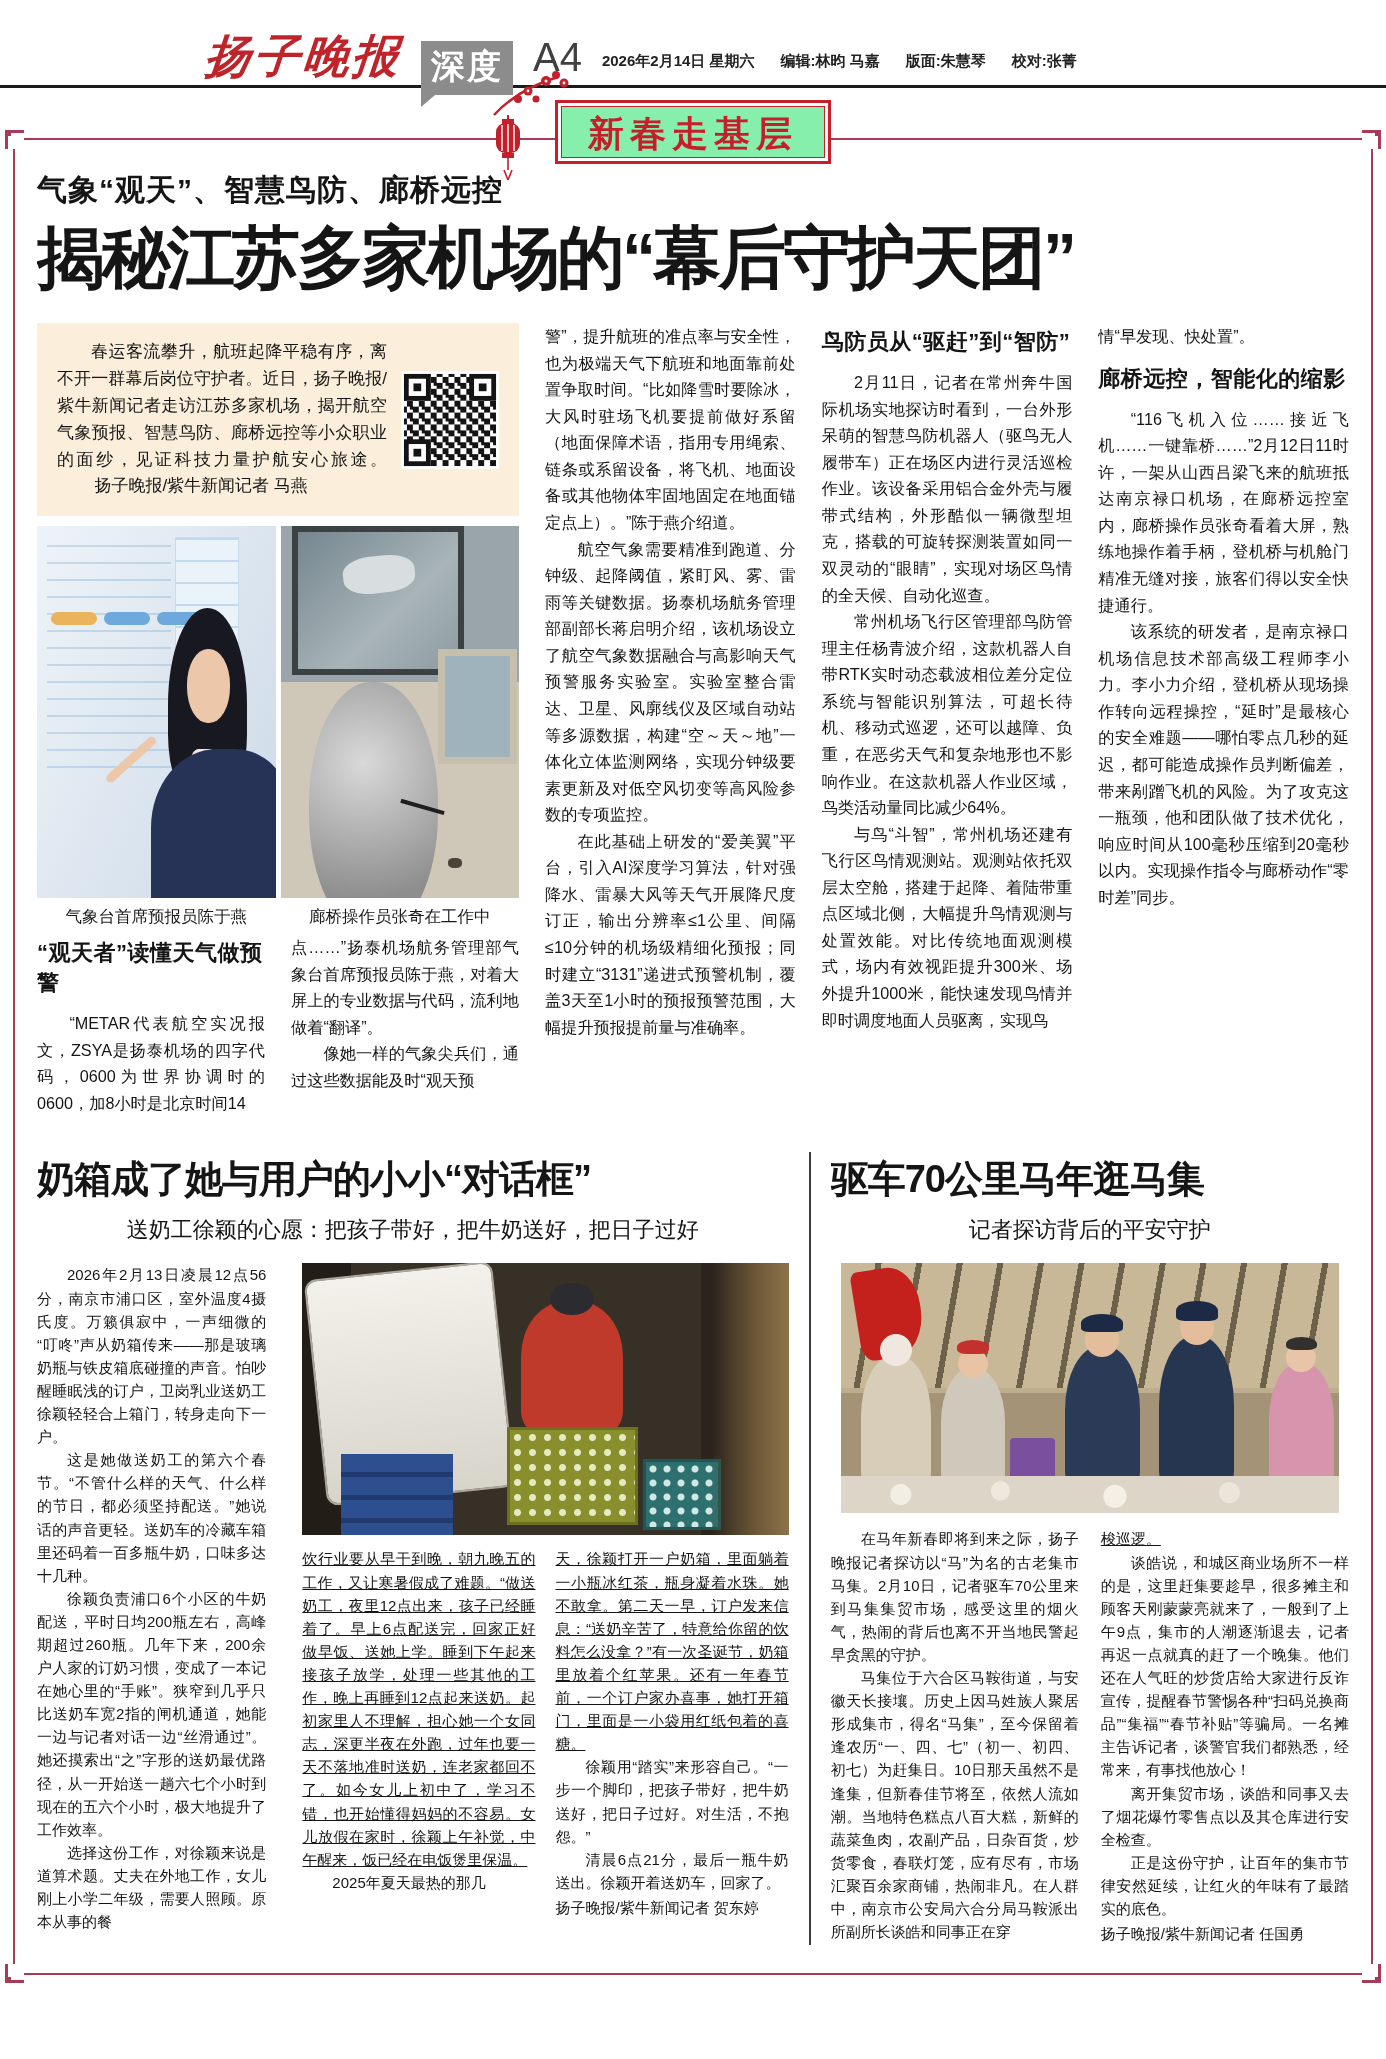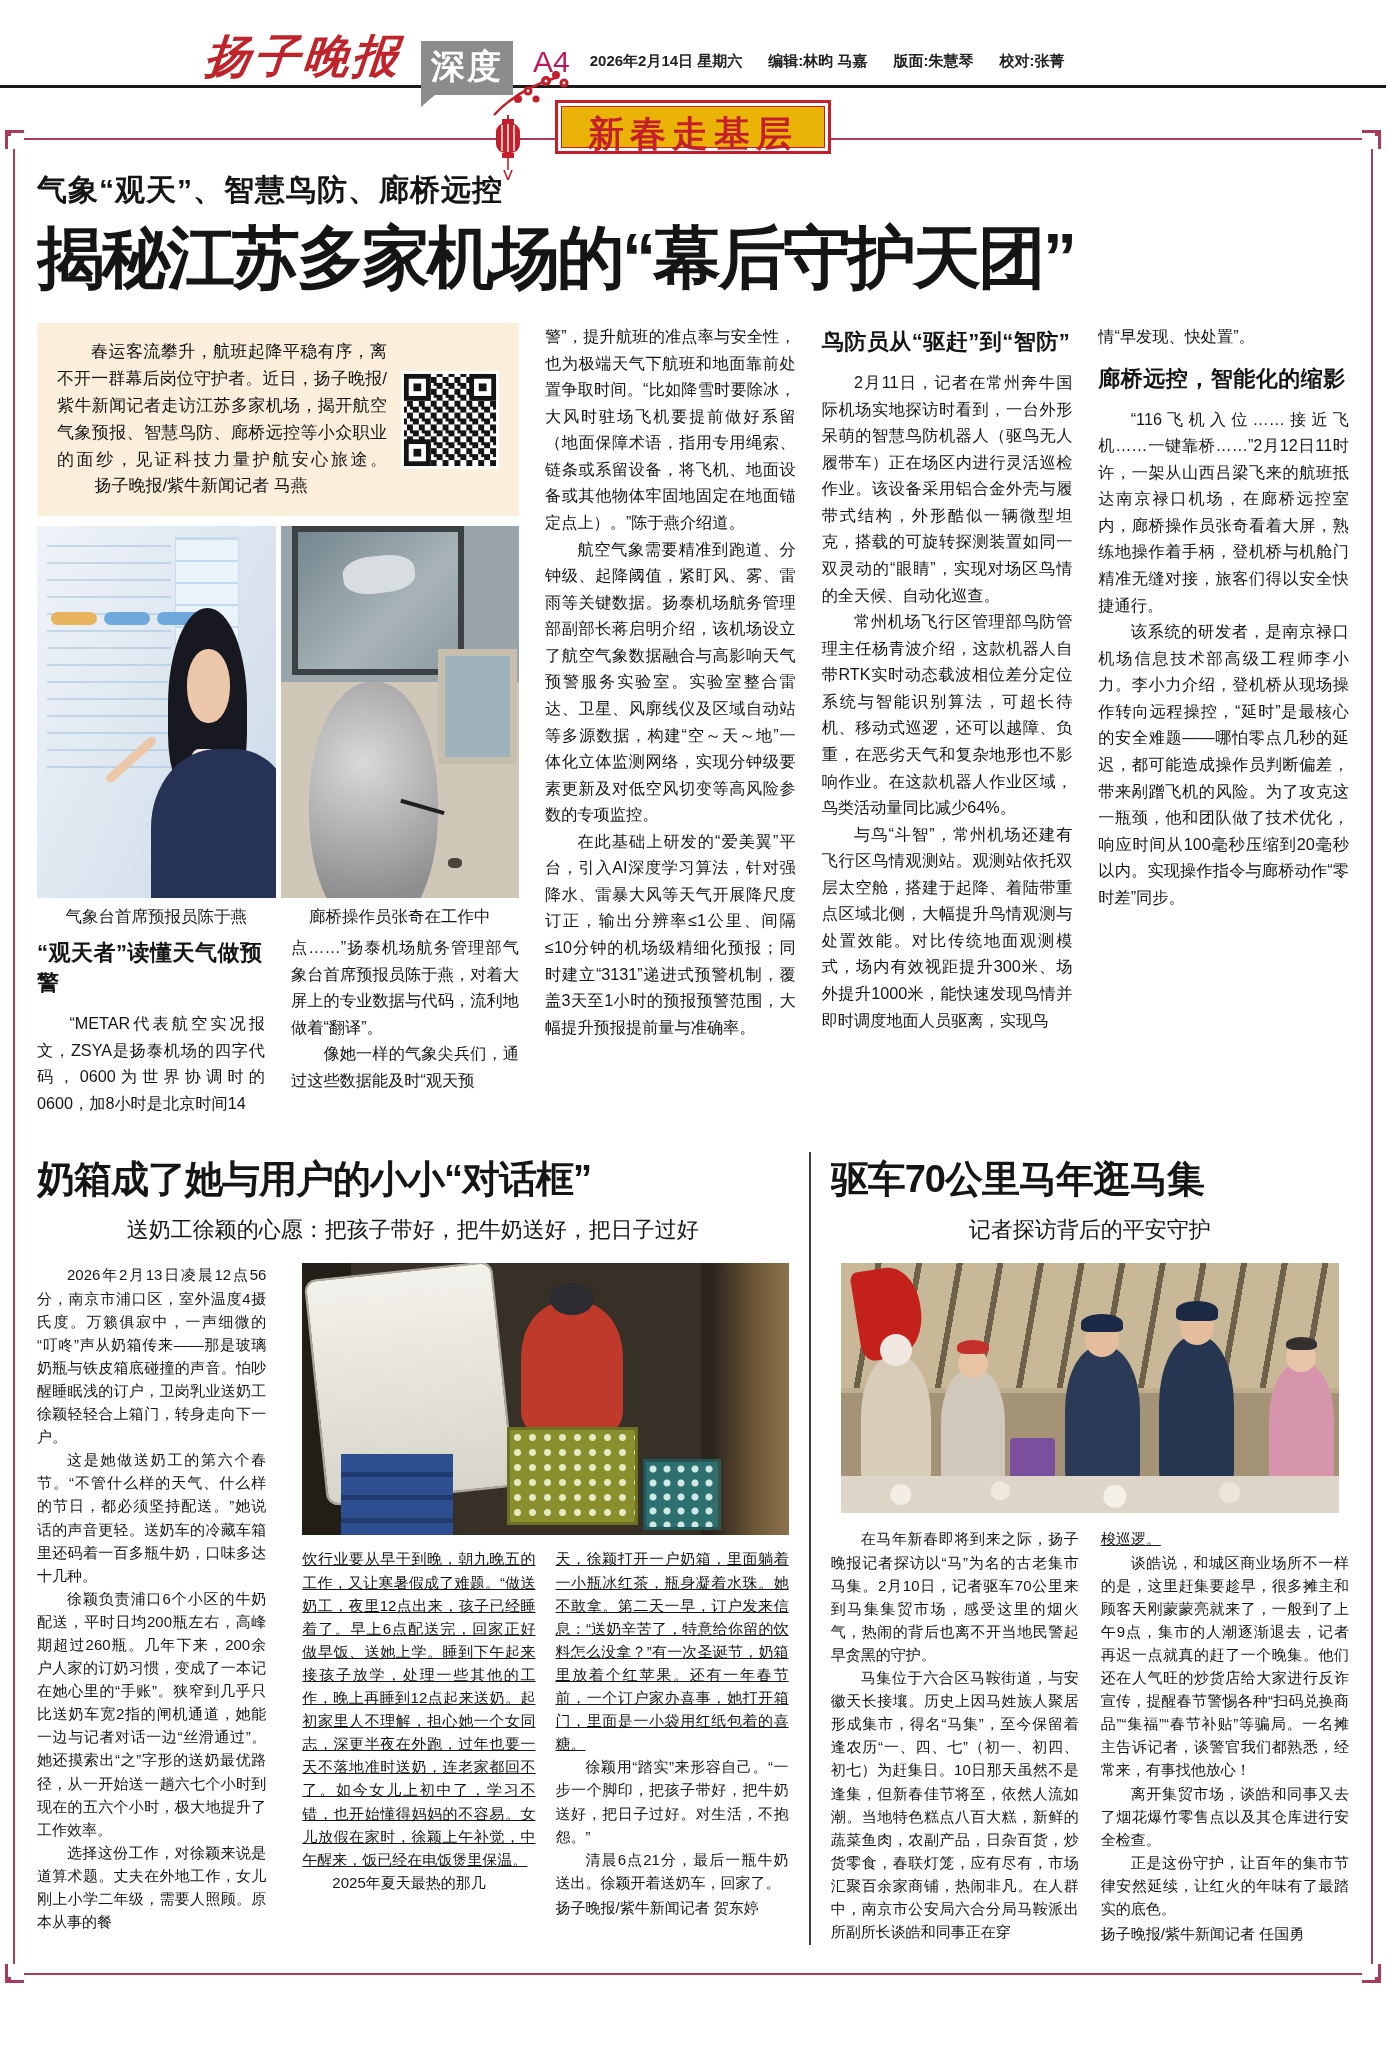--- a/index.html
+++ b/index.html
@@ -22,40 +22,40 @@
   }
   .section-badge{
     position:relative; background:#8c8c8c; color:#fff;
     font-size:34px; font-weight:900; letter-spacing:2px;
     padding:8px 10px 12px; line-height:1; margin-bottom:-10px;
   }
   .section-badge::after{
     content:""; position:absolute; left:0; bottom:-12px;
     border-top:12px solid #8c8c8c; border-right:14px solid transparent;
   }
-  .page-no{font-size:30px; font-weight:500; color:#be185d; padding-bottom:8px; line-height:1;}
+  .page-no{font-size:40px; font-weight:500; color:#404040; padding-bottom:8px; line-height:1;}
   .date-line{display:flex; gap:26px; font-size:15px; font-weight:700; color:#222; padding-bottom:14px; white-space:nowrap;}
   
   .frame{
     position:relative; margin:50px 13px 0;
     border:2px solid #a83b57;
     padding:0 22px 28px; box-sizing:border-box;
   }
   .corner{position:absolute; width:16px; height:16px; border:3px solid #a83b57; background:#fff;}
   .corner::before{content:""; position:absolute; width:6px; height:6px; background:#a83b57;}
   .c-tl{top:-10px; left:-10px; border-right:none; border-bottom:none;} .c-tl::before{left:-3px; top:-3px;}
   .c-tr{top:-10px; right:-10px; border-left:none; border-bottom:none;} .c-tr::before{right:-3px; top:-3px;}
   .c-bl{bottom:-10px; left:-10px; border-right:none; border-top:none;} .c-bl::before{left:-3px; bottom:-3px;}
   .c-br{bottom:-10px; right:-10px; border-left:none; border-top:none;} .c-br::before{right:-3px; bottom:-3px;}
   
   .banner{
     position:absolute; top:-40px; left:50%; transform:translateX(-50%);
-    background:#eab308; border:3px solid #c41f2b;
+    background:#86efac; border:3px solid #c41f2b;
     box-shadow:inset 0 0 0 3px #fff, inset 0 0 0 4px #c41f2b;
-    padding:12px 30px 0; z-index:5;
+    padding:12px 30px 10px; z-index:5;
   }
   .banner-label{
     font-family:"DejaVu Serif",serif; font-weight:bold; font-size:36px;
     color:#c41f2b; letter-spacing:6px; line-height:1; white-space:nowrap;
   }
   .banner-deco{position:absolute; left:-78px; top:-34px; pointer-events:none;}
   
   .kicker{font-size:30px; font-weight:900; margin:30px 0 10px; letter-spacing:1px;}
   .main-headline{
     font-size:68px; font-weight:900; line-height:1.06; margin:0 0 30px;

